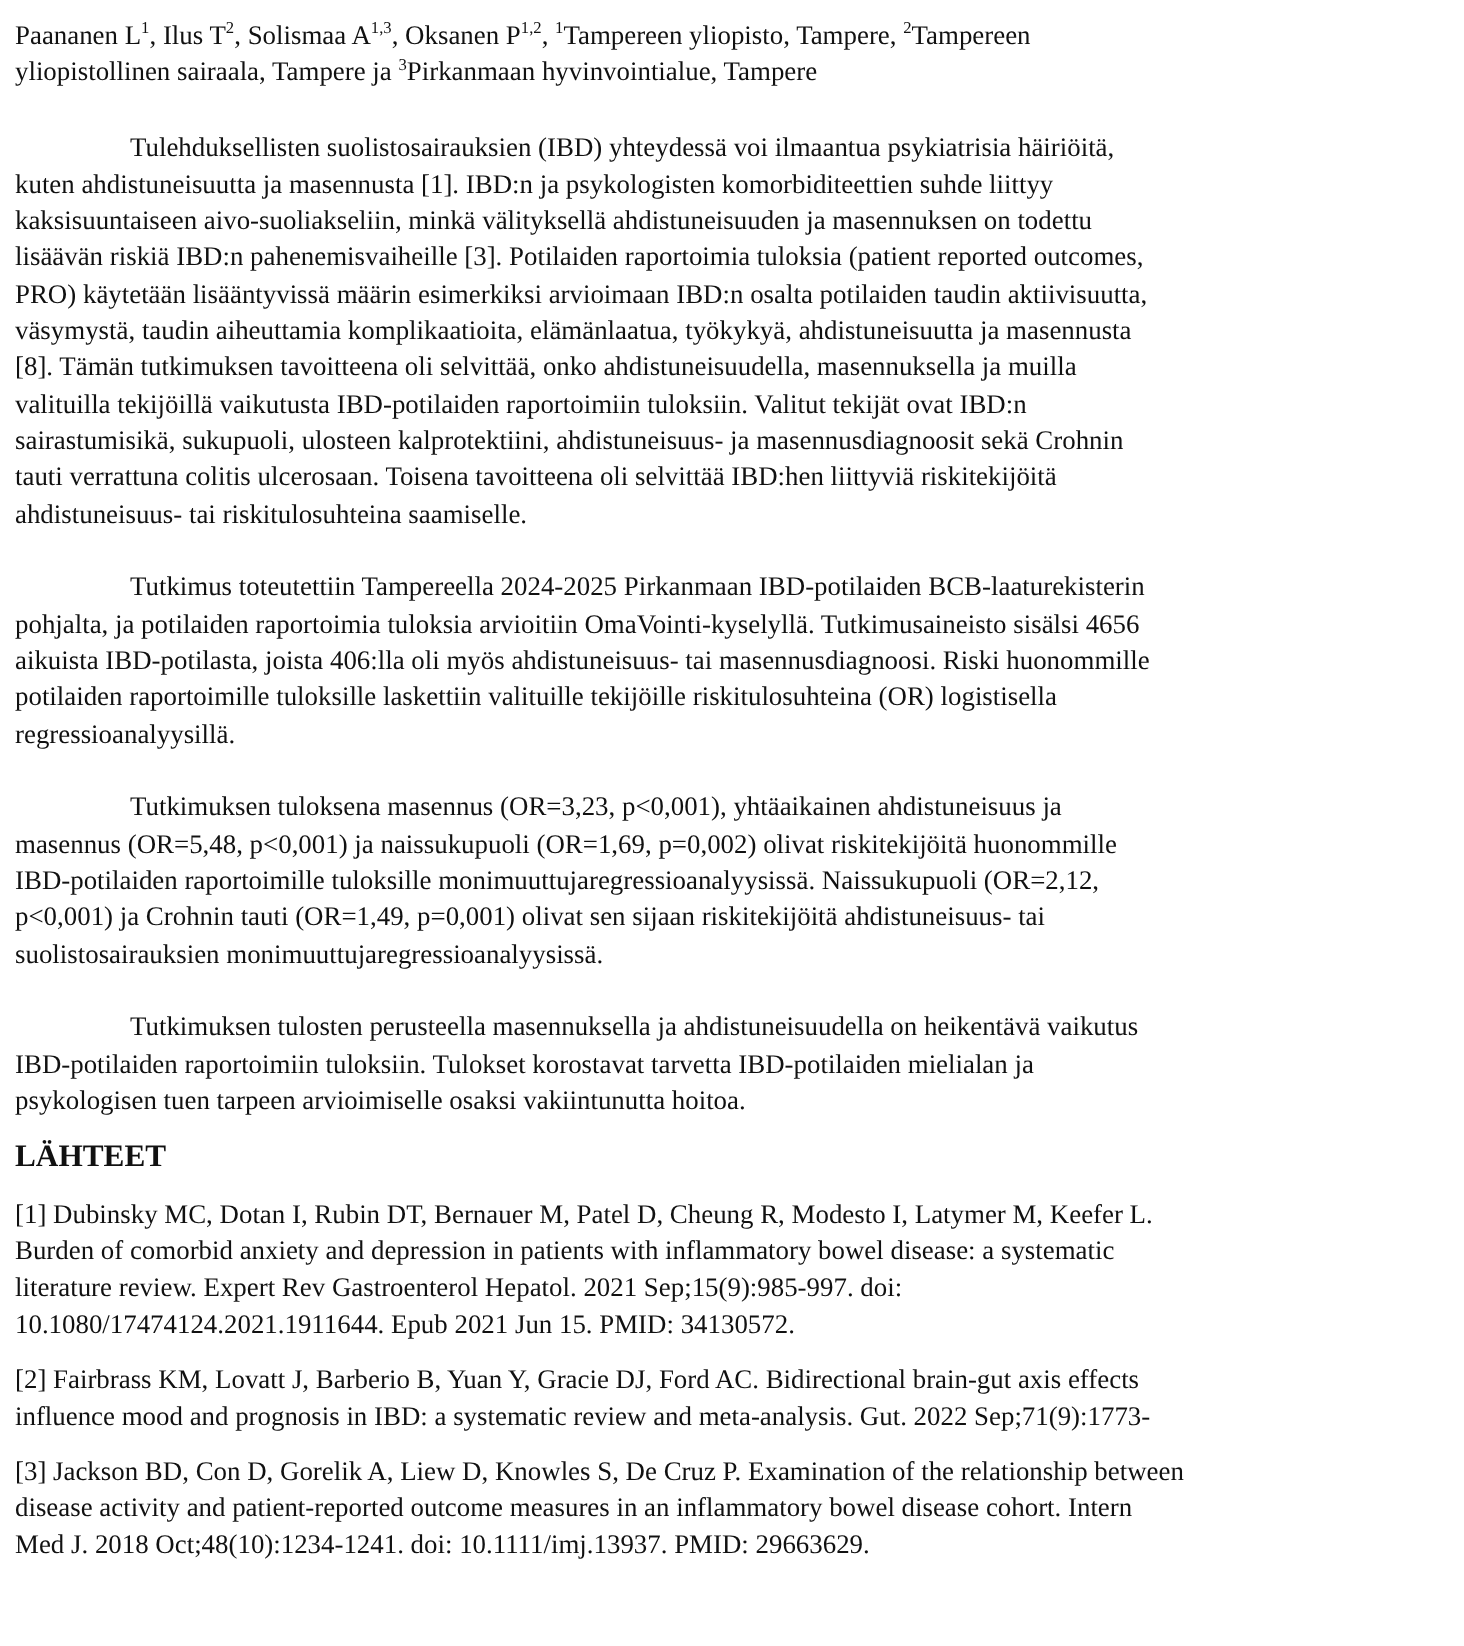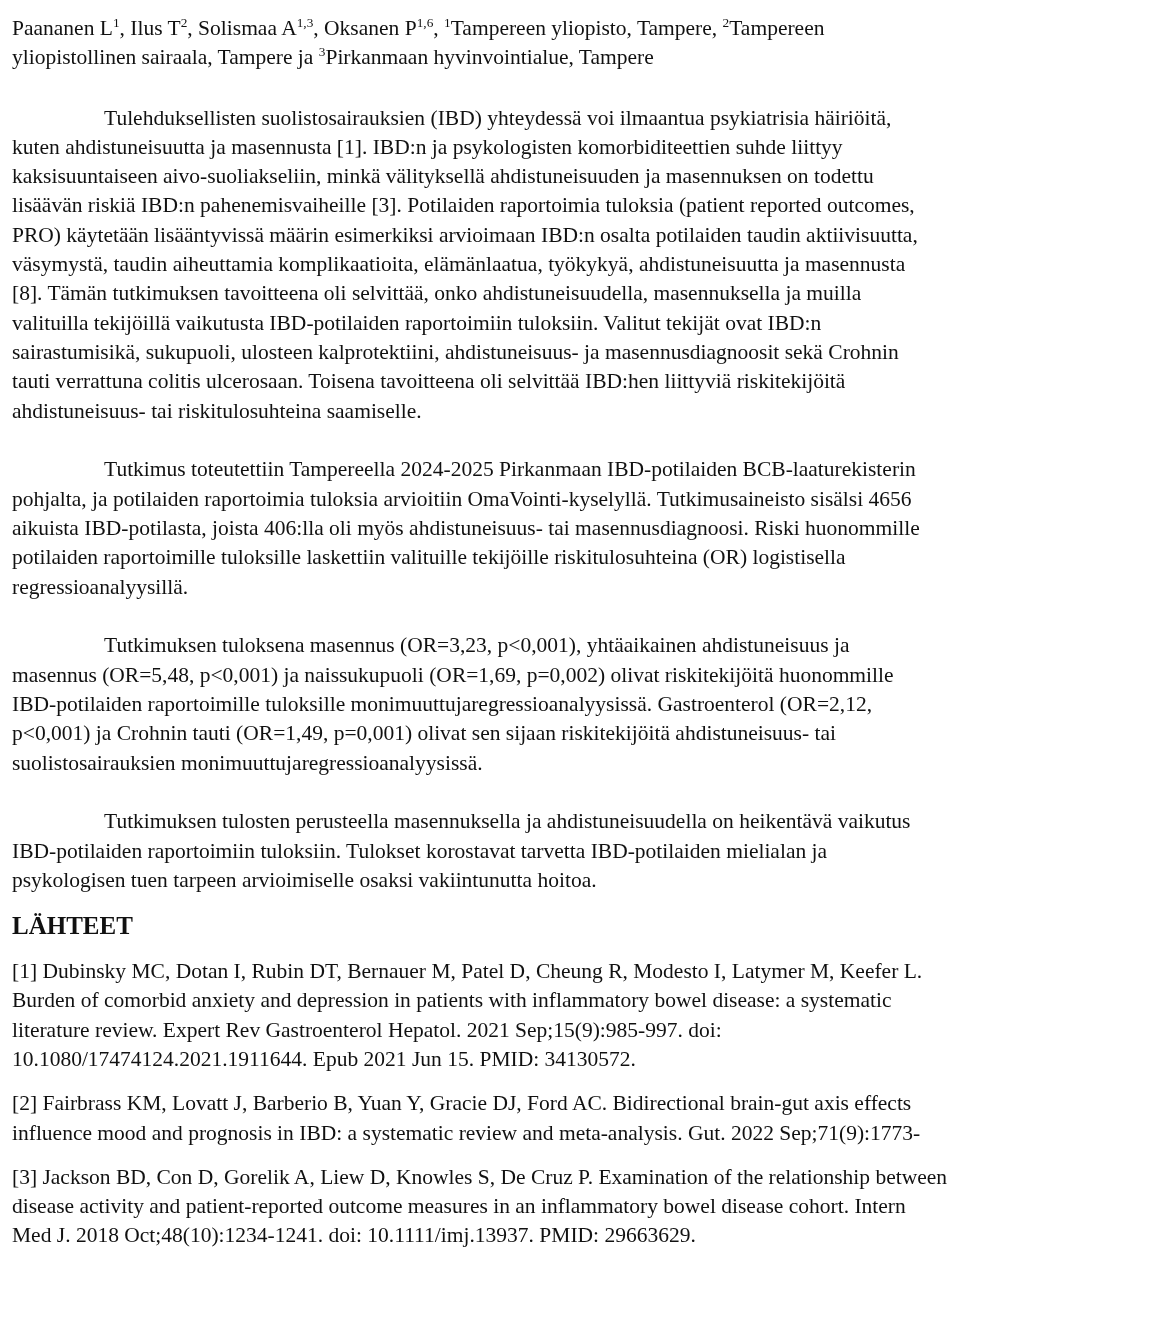--- a/index.html
+++ b/index.html
@@ -52,21 +52,21 @@
 </head>
 <body>
 
 <div class="page">
 
   <div class="para" style="margin-bottom:31px;">
     <span class="line">
       <span>Paananen L</span><sup>1</sup>,
       <span>Ilus T</span><sup>2</sup>,
       <span>Solismaa A</span><sup>1,3</sup>,
-      <span>Oksanen P</span><sup>1,6</sup>,
+      <span>Oksanen P</span><sup>1,2</sup>,
       <sup>1</sup><span>Tampereen yliopisto, Tampere, </span><sup>2</sup><span>Tampereen</span>
     </span>
     <span class="line"><span>yliopistollinen sairaala, Tampere ja </span><sup>3</sup><span>Pirkanmaan hyvinvointialue, Tampere</span></span>
   </div>
 
   <div class="para">
     <span class="line indent">Tulehduksellisten suolistosairauksien (IBD) yhteydessä voi ilmaantua psykiatrisia häiriöitä,</span>
     <span class="line">kuten ahdistuneisuutta ja masennusta [1]. IBD:n ja psykologisten komorbiditeettien suhde liittyy</span>
     <span class="line">kaksisuuntaiseen aivo-suoliakseliin, minkä välityksellä ahdistuneisuuden ja masennuksen on todettu</span>
     <span class="line">lisäävän riskiä IBD:n pahenemisvaiheille [3]. Potilaiden raportoimia tuloksia (patient reported outcomes,</span>
@@ -83,21 +83,21 @@
     <span class="line indent">Tutkimus toteutettiin Tampereella 2024-2025 Pirkanmaan IBD-potilaiden BCB-laaturekisterin</span>
     <span class="line">pohjalta, ja potilaiden raportoimia tuloksia arvioitiin OmaVointi-kyselyllä. Tutkimusaineisto sisälsi 4656</span>
     <span class="line">aikuista IBD-potilasta, joista 406:lla oli myös ahdistuneisuus- tai masennusdiagnoosi. Riski huonommille</span>
     <span class="line">potilaiden raportoimille tuloksille laskettiin valituille tekijöille riskitulosuhteina (OR) logistisella</span>
     <span class="line">regressioanalyysillä.</span>
   </div>
 
   <div class="para">
     <span class="line indent">Tutkimuksen tuloksena masennus (OR=3,23, p&lt;0,001), yhtäaikainen ahdistuneisuus ja</span>
     <span class="line">masennus (OR=5,48, p&lt;0,001) ja naissukupuoli (OR=1,69, p=0,002) olivat riskitekijöitä huonommille</span>
-    <span class="line">IBD-potilaiden raportoimille tuloksille monimuuttujaregressioanalyysissä. Gastroenterol (OR=2,12,</span>
+    <span class="line">IBD-potilaiden raportoimille tuloksille monimuuttujaregressioanalyysissä. Naissukupuoli (OR=2,12,</span>
     <span class="line">p&lt;0,001) ja Crohnin tauti (OR=1,49, p=0,001) olivat sen sijaan riskitekijöitä ahdistuneisuus- tai</span>
     <span class="line">suolistosairauksien monimuuttujaregressioanalyysissä.</span>
   </div>
 
   <div class="para">
     <span class="line indent">Tutkimuksen tulosten perusteella masennuksella ja ahdistuneisuudella on heikentävä vaikutus</span>
     <span class="line">IBD-potilaiden raportoimiin tuloksiin. Tulokset korostavat tarvetta IBD-potilaiden mielialan ja</span>
     <span class="line">psykologisen tuen tarpeen arvioimiselle osaksi vakiintunutta hoitoa.</span>
   </div>
 

